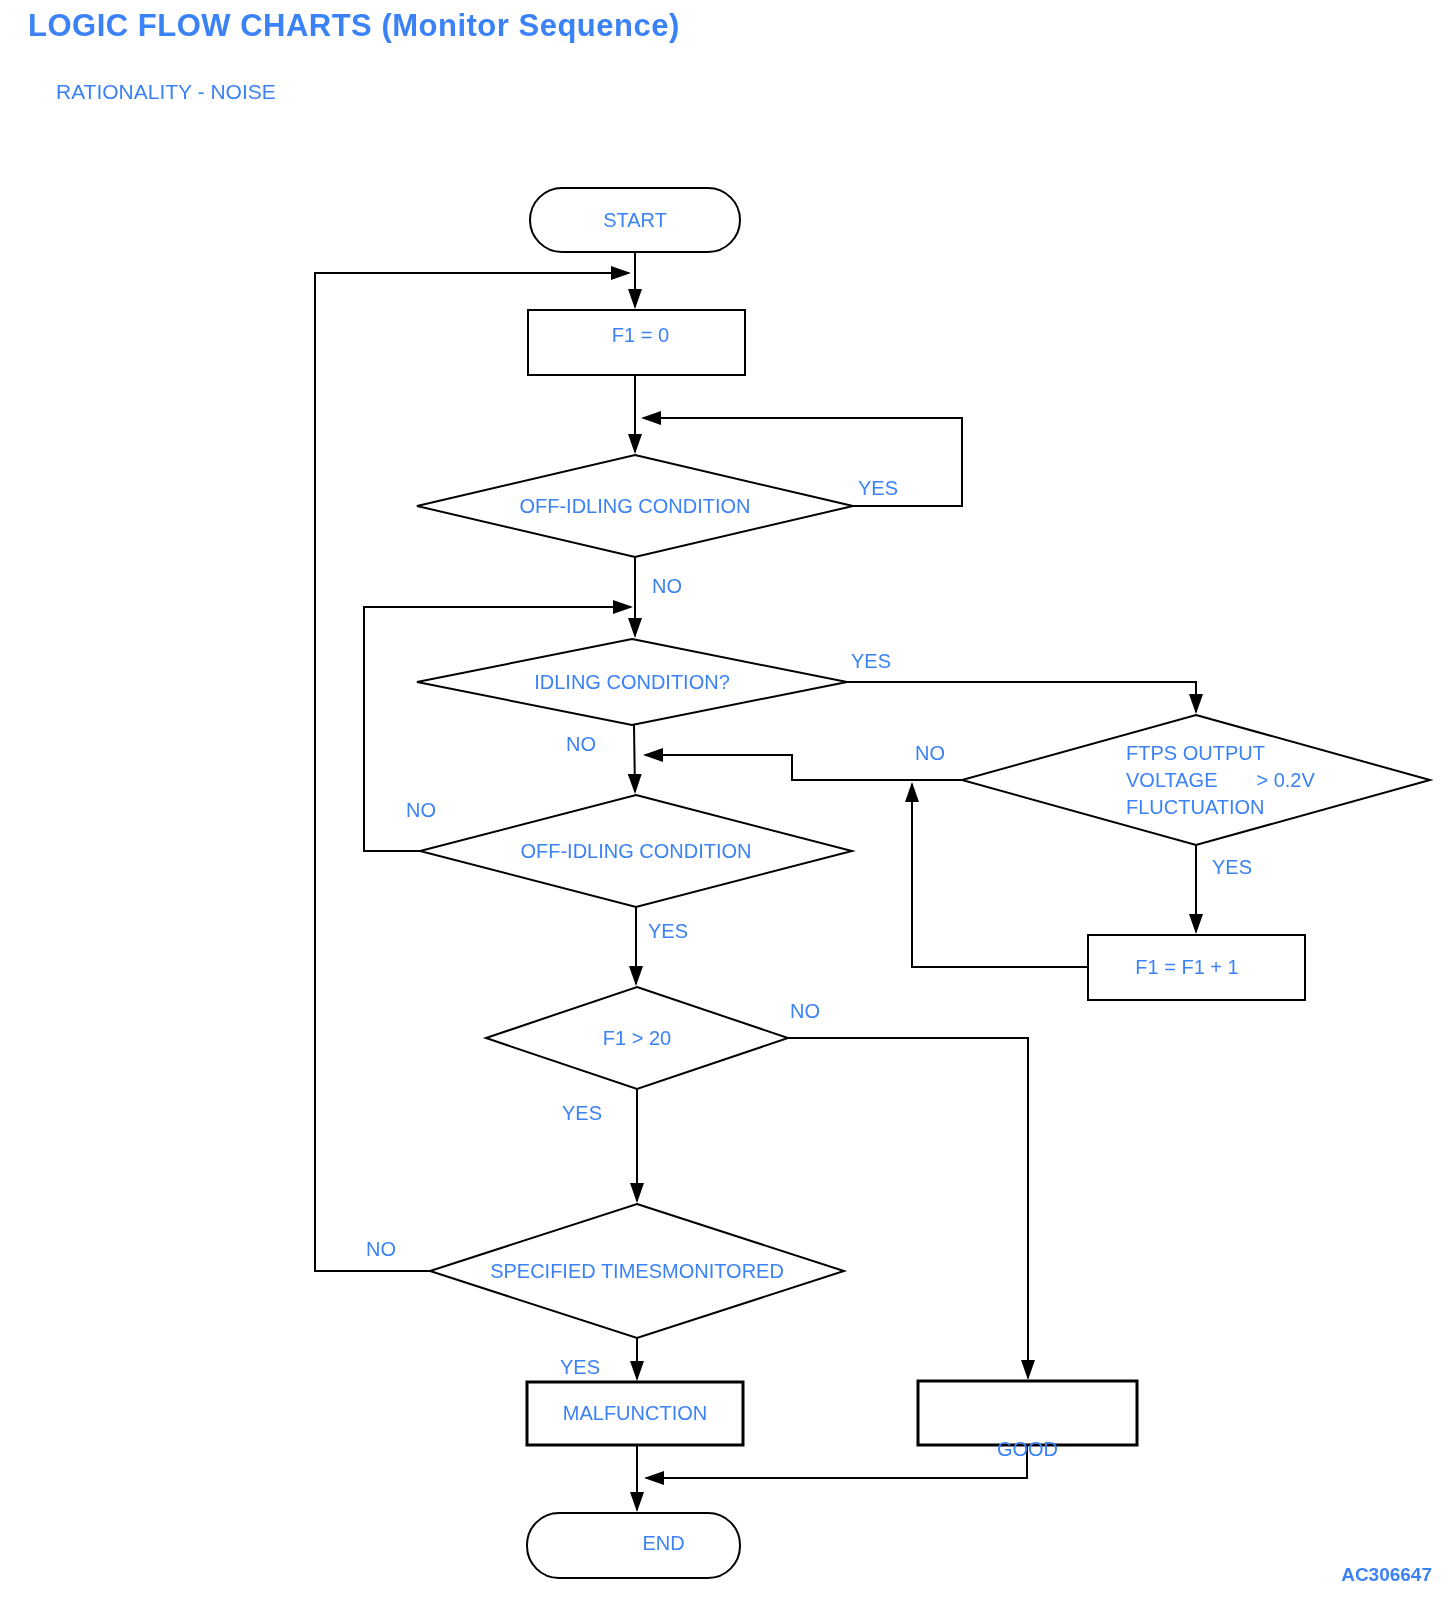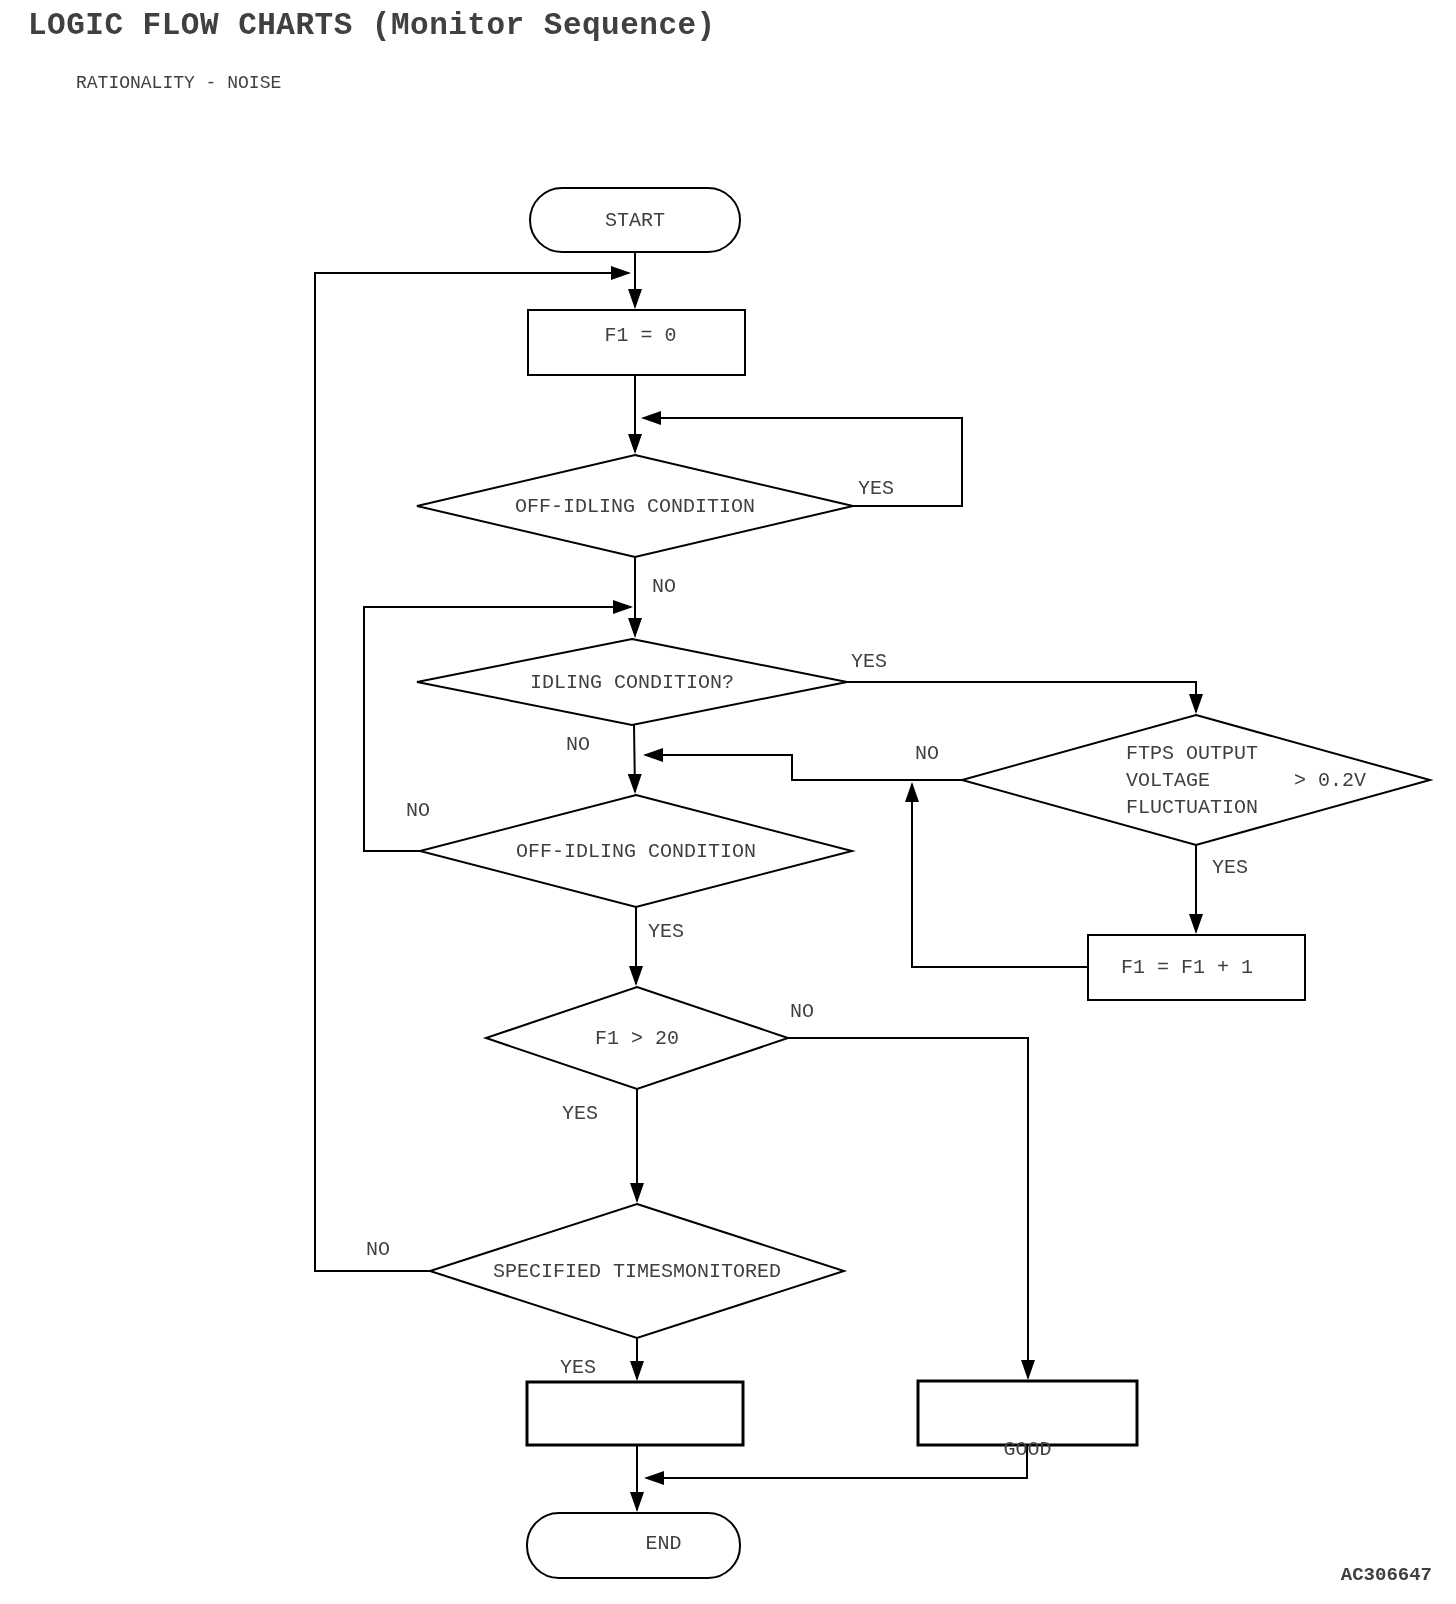--- a/index.html
+++ b/index.html
@@ -1,32 +1,32 @@
 <!DOCTYPE html>
 <html><head>
 <meta charset="utf-8">
 <style>
   html, body { margin: 0; padding: 0; background: #ffffff; }
   .canvas {
     position: relative;
     width: 1456px;
     height: 1604px;
     background: #ffffff;
-    font-family: Liberation Mono, monospace;
-    color: #404040;
+    font-family: Liberation Sans, sans-serif;
+    color: #3b82f6;
     overflow: hidden;
   }
   .title {
     position: absolute; left: 28px; top: 8px;
     font-size: 31px; font-weight: bold; letter-spacing: 0.5px;
     white-space: nowrap;
   }
   .subtitle {
-    position: absolute; left: 56px; top: 73px;
-    font-size: 18px; font-weight: normal; white-space: nowrap; margin-left: 20px;
+    position: absolute; left: 56px; top: 80px;
+    font-size: 21px; font-weight: normal; white-space: nowrap;
   }
   .figcode {
     position: absolute; left: 1232px; top: 1564px; width: 200px;
     font-size: 19px; font-weight: bold; text-align: right;
   }
   svg.diagram { position: absolute; left: 0; top: 0; }
   .nodelbl {
     position: absolute;
     display: flex; align-items: center; justify-content: center;
     font-size: 20px; text-align: center; line-height: 1.35;
@@ -101,20 +101,21 @@
     <div>FTPS OUTPUT</div>
     <div>VOLTAGE       &gt; 0.2V</div>
     <div>FLUCTUATION</div>
   </div>
   <div class="nodelbl" style="left:1088px; top:935px; width:198px; height:65px;">F1 = F1 + 1</div>
   <div class="nodelbl" style="left:486px; top:987px; width:302px; height:102px;">F1 &gt; 20</div>
   <div class="nodelbl multiline" style="left:430px; top:1204px; width:414px; height:134px;">
     <div>SPECIFIED TIMES</div>
     <div>MONITORED</div>
   </div>
+  <div class="nodelbl" style="left:527px; top:1382px; width:216px; height:63px;">MALFUNCTION</div>
   <div class="nodelbl" style="left:918px; top:1381px; width:219px; height:64px;margin-top:36px;">GOOD</div>
   <div class="nodelbl" style="left:557px; top:1513px; width:213px; height:60px;">END</div>
 
   <div class="edgelbl" style="left:858px; top:477px;">YES</div>
   <div class="edgelbl" style="left:652px; top:575px;">NO</div>
   <div class="edgelbl" style="left:851px; top:650px;">YES</div>
   <div class="edgelbl" style="left:566px; top:733px;">NO</div>
   <div class="edgelbl" style="left:915px; top:742px;">NO</div>
   <div class="edgelbl" style="left:1212px; top:856px;">YES</div>
   <div class="edgelbl" style="left:406px; top:799px;">NO</div>

